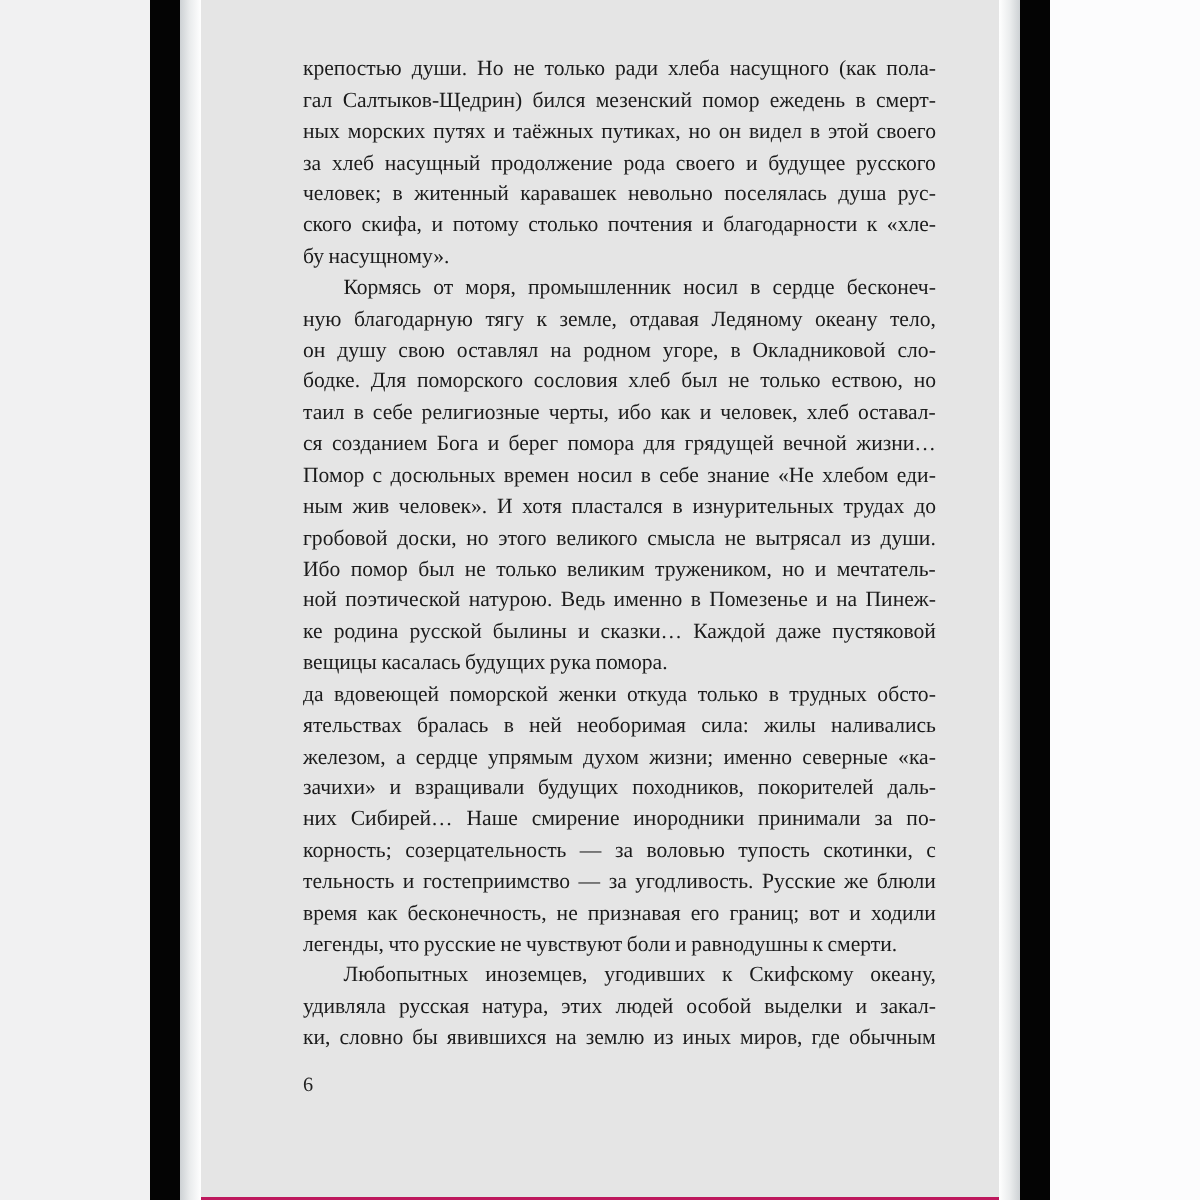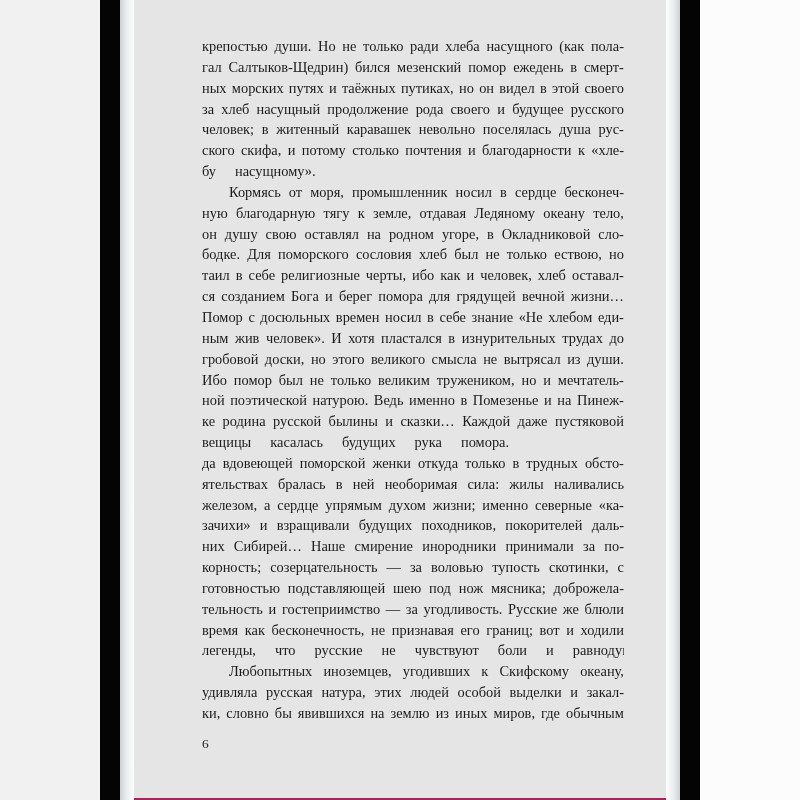--- a/index.html
+++ b/index.html
@@ -38,21 +38,21 @@
   }
   .line {
     display: flex;
     justify-content: space-between;
     align-items: baseline;
     height: 20.85px;
     white-space: nowrap;
     overflow: hidden;
   }
   .line span { flex: 0 0 auto; }
-  .line.last { justify-content: flex-start; gap: 19px; }
+  .line.last { justify-content: flex-start; gap: 3px; }
   .line.indent { padding-left: 27px; text-align: center; }
 
   .page-number {
     margin-top: 10px;
     font-size: 13.5px;
     color: #222222;
   }
 </style>
 </head>
 <body>
@@ -339,29 +339,20 @@
       </div>
       <div class="line">
         <span>корность;</span>
         <span>созерцательность</span>
         <span>—</span>
         <span>за</span>
         <span>воловью</span>
         <span>тупость</span>
         <span>скотинки,</span>
         <span>с</span>
-      </div>
-      <div class="line">
-        <span>готовностью</span>
-        <span>подставляющей</span>
-        <span>шею</span>
-        <span>под</span>
-        <span>нож</span>
-        <span>мясника;</span>
-        <span>доброжела-</span>
       </div>
       <div class="line">
         <span>тельность</span>
         <span>и</span>
         <span>гостеприимство</span>
         <span>—</span>
         <span>за</span>
         <span>угодливость.</span>
         <span>Русские</span>
         <span>же</span>

